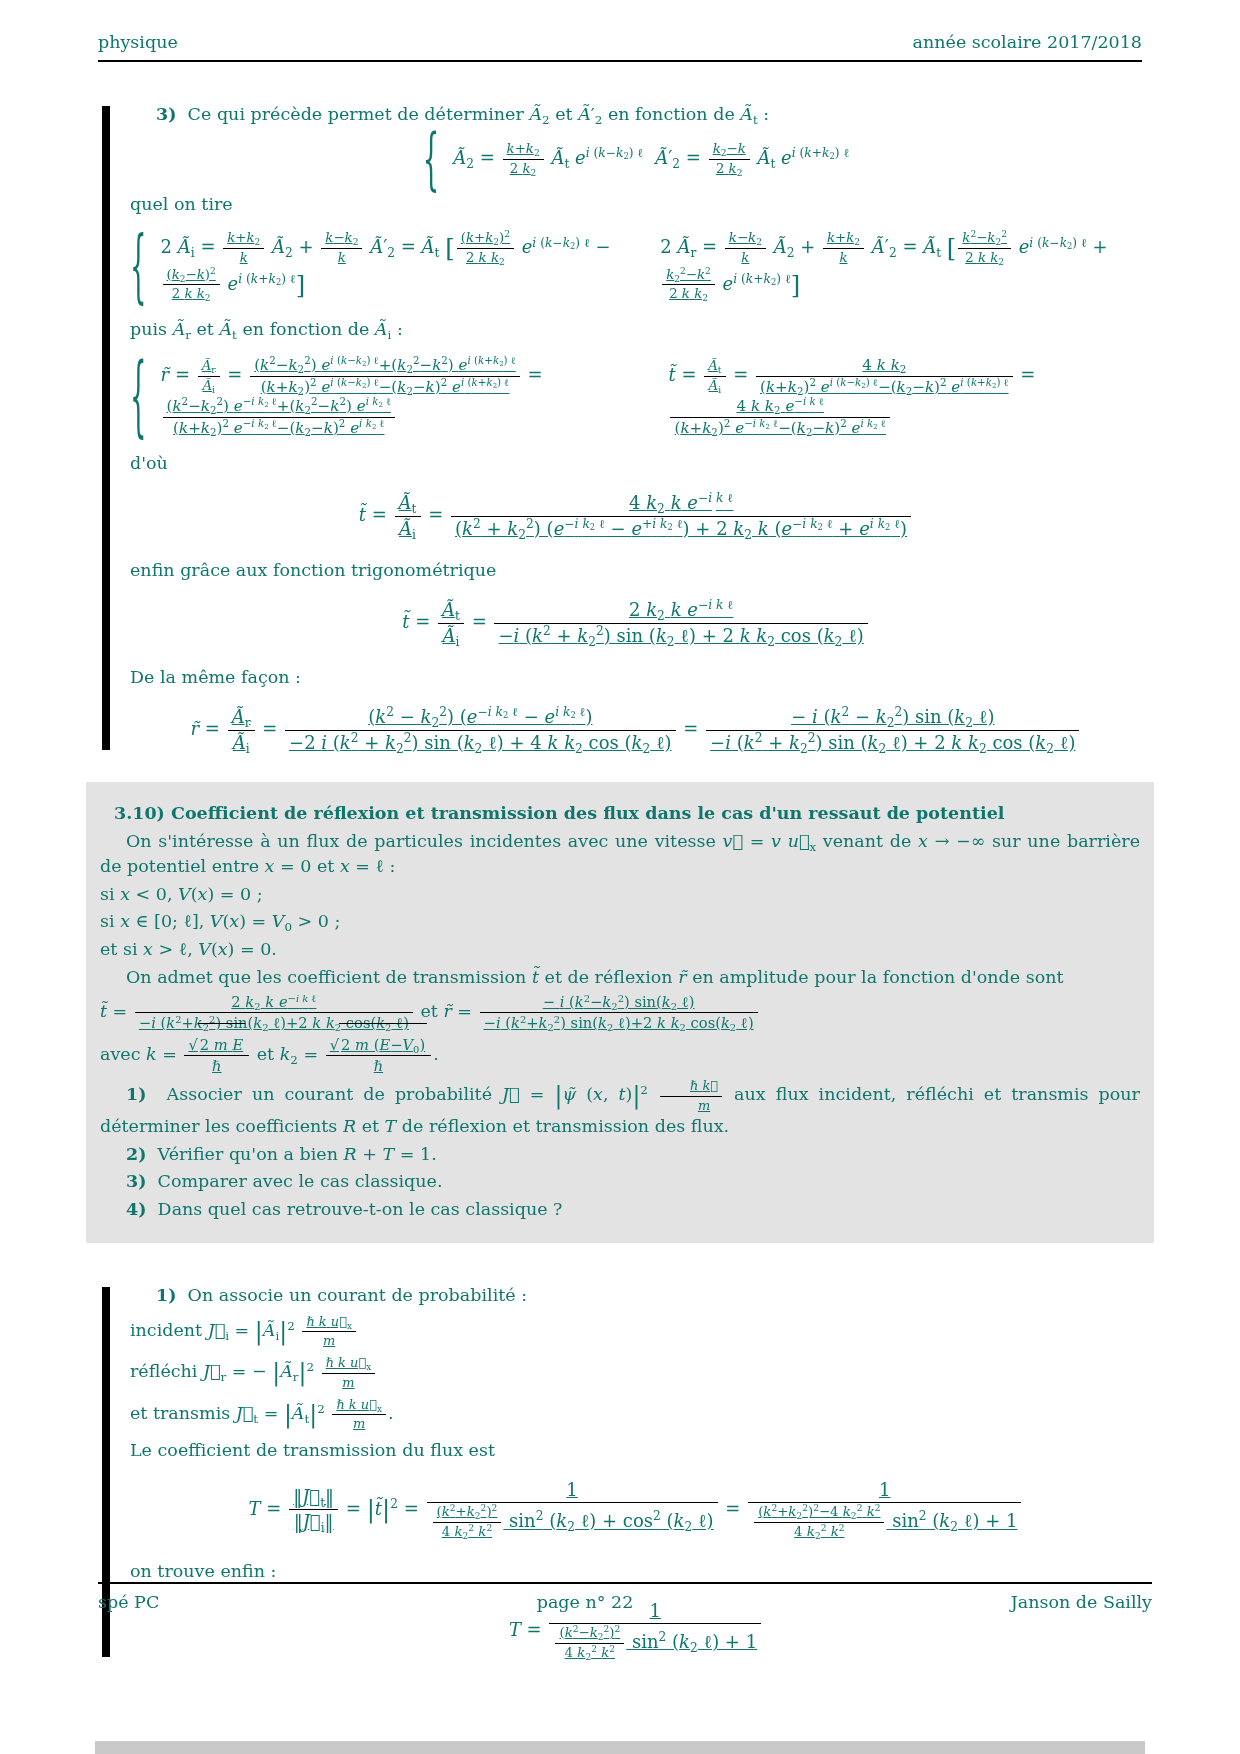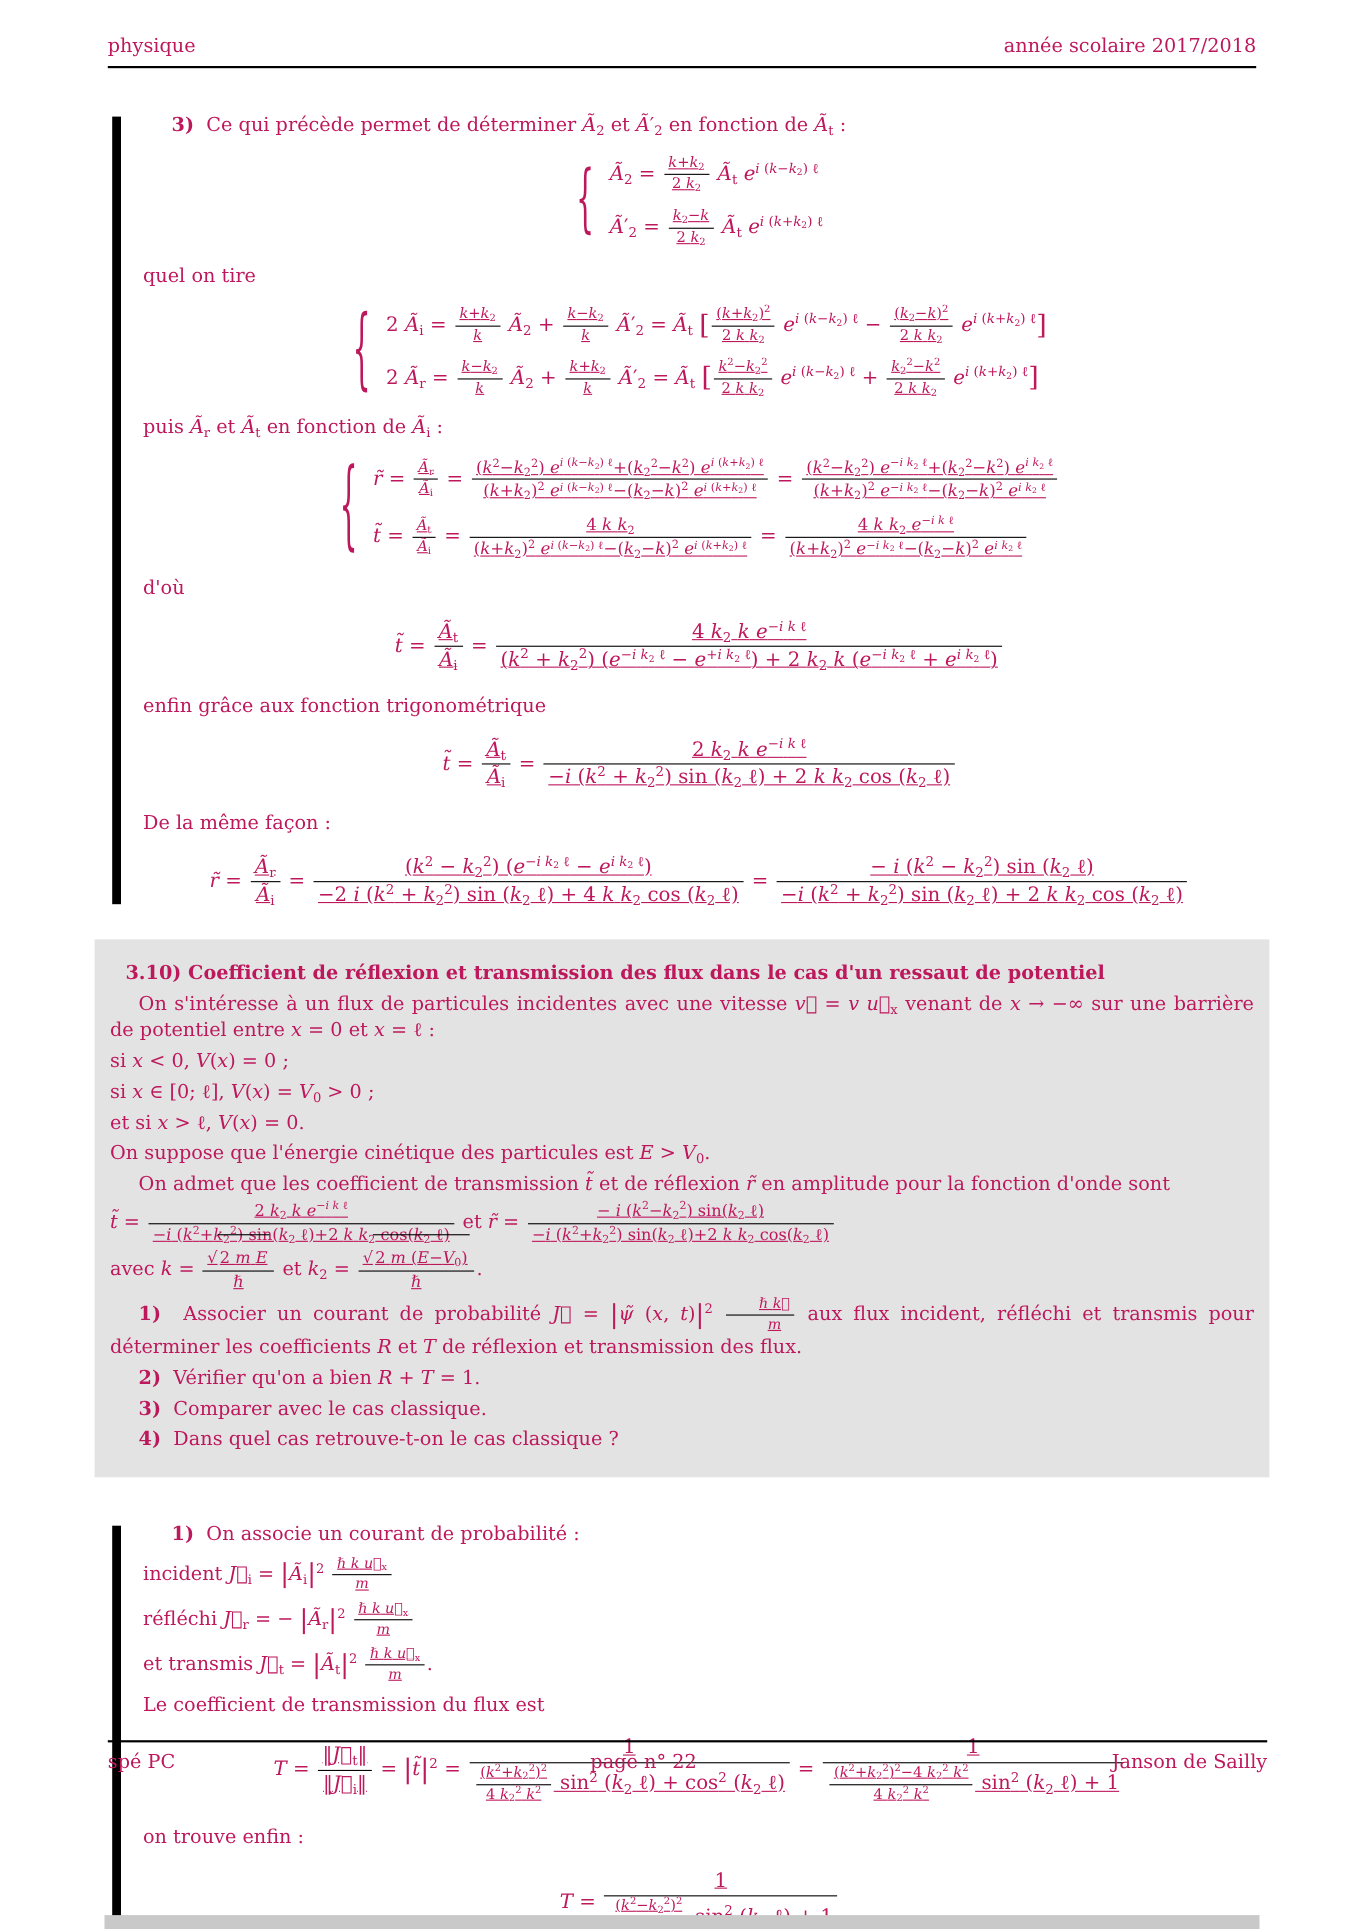--- a/index.html
+++ b/index.html
@@ -1,18 +1,18 @@
 <!DOCTYPE html>
 <html lang="fr"><head>
 <meta charset="utf-8">
 <style>
   html,body { margin:0; padding:0; background:#ffffff; }
   .page {
     position:relative; width:1240px; height:1754px; margin:0 auto;
-    background:#ffffff; color:#be185d;
+    background:#ffffff; color:#0f766e;
     font-family:"DejaVu Serif","Liberation Serif",serif;
     font-size:17.5px; line-height:1.42; overflow:hidden;
   }
   .inner { padding:30px 98px 0 98px; }
   
   .hdr { display:flex; justify-content:space-between; align-items:flex-end; }
   .hrule { border-top:2px solid #000; margin-top:5px; }
   .ftr { position:absolute; left:98px; right:88px; top:1582px; }
   .ftrrow { display:flex; justify-content:space-between; padding-top:6px; }
   .frule { border-top:2px solid #000; }
@@ -25,21 +25,21 @@
   .gray p { margin:3px 0; }
   .jus { text-align:justify; }
   .ind { text-indent:26px; }
   .tind { text-indent:14px; }
   p { margin:6px 0; }
   
   .eq { text-align:center; font-size:18px; margin:16px 0 18px 0; }
   .sys { display:flex; justify-content:center; align-items:center; margin:14px 0; }
   .sbrace { display:inline-block; font-size:26px; transform:scaleY(var(--s,2.4)); transform-origin:50% 50%; margin-right:14px; }
   .sbrace::before { content:"{"; }
-  .slines { display:inline-flex; flex-direction:column; align-items:flex-start; gap:12px; font-size:18px; }
+  .slines { display:inline-flex; flex-direction:row; align-items:flex-start; gap:12px; font-size:18px; }
   
   .fr,.fm,.fs { display:inline-block; vertical-align:middle; text-align:center; margin:0 2px;text-decoration:underline; }
   .fm { font-size:0.84em; } .fs { font-size:0.74em; }
   .fr>.n,.fm>.n,.fs>.n { display:block; border-bottom:1.2px solid #000; padding:0 4px 1px 4px; line-height:1.25; }
   .fr>.d,.fm>.d,.fs>.d { display:block; padding:1px 4px 0 4px; line-height:1.25; }
   sup,sub { line-height:0; font-size:68%; }
   sup { vertical-align:0.55em; } sub { vertical-align:-0.3em; }
   i { font-style:italic; }
   .bg { font-size:1.35em; vertical-align:-0.1em; font-style:normal; }
   .vin { border-top:1.2px solid #000; padding:12px 2px; }
@@ -98,21 +98,20 @@
       <p>De la même façon :</p>
       <div class="eq"><i>r̃</i> = <span class="fr"><span class="n"><i>Ã</i><sub>r</sub></span><span class="d"><i>Ã</i><sub>i</sub></span></span> = <span class="fr"><span class="n">(<i>k</i><sup>2</sup> − <i>k</i><sub>2</sub><sup>2</sup>) (<i>e</i><sup>−<i>i</i> <i>k</i><sub>2</sub> ℓ</sup> − <i>e</i><sup><i>i</i> <i>k</i><sub>2</sub> ℓ</sup>)</span><span class="d">−2 <i>i</i> (<i>k</i><sup>2</sup> + <i>k</i><sub>2</sub><sup>2</sup>) sin (<i>k</i><sub>2</sub> ℓ) + 4 <i>k</i> <i>k</i><sub>2</sub> cos (<i>k</i><sub>2</sub> ℓ)</span></span> = <span class="fr"><span class="n">− <i>i</i> (<i>k</i><sup>2</sup> − <i>k</i><sub>2</sub><sup>2</sup>) sin (<i>k</i><sub>2</sub> ℓ)</span><span class="d">−<i>i</i> (<i>k</i><sup>2</sup> + <i>k</i><sub>2</sub><sup>2</sup>) sin (<i>k</i><sub>2</sub> ℓ) + 2 <i>k</i> <i>k</i><sub>2</sub> cos (<i>k</i><sub>2</sub> ℓ)</span></span></div>
     </section>
 
     <section class="gray">
       <p class="tind"><b>3.10) Coefficient de réflexion et transmission des flux dans le cas d'un ressaut de potentiel</b></p>
       <p class="ind jus">On s'intéresse à un flux de particules incidentes avec une vitesse <i>v⃗</i> = <i>v</i> <i>u⃗</i><sub>x</sub> venant de <i>x</i> → −∞ sur une barrière de potentiel entre <i>x</i> = 0 et <i>x</i> = ℓ :</p>
       <p>si <i>x</i> &lt; 0, <i>V</i>(<i>x</i>) = 0 ;</p>
       <p>si <i>x</i> ∈ [0; ℓ], <i>V</i>(<i>x</i>) = <i>V</i><sub>0</sub> &gt; 0 ;</p>
       <p>et si <i>x</i> &gt; ℓ, <i>V</i>(<i>x</i>) = 0.</p>
-      <p>On suppose que l'énergie cinétique des particules est <i>E</i> &gt; <i>V</i><sub>0</sub>.</p>
       <p class="ind">On admet que les coefficient de transmission <i>t̃</i> et de réflexion <i>r̃</i> en amplitude pour la fonction d'onde sont</p>
       <p><i>t̃</i> = <span class="fm"><span class="n">2 <i>k</i><sub>2</sub> <i>k</i> <i>e</i><sup>−<i>i</i> <i>k</i> ℓ</sup></span><span class="d">−<i>i</i> (<i>k</i><sup>2</sup>+<i>k</i><sub>2</sub><sup>2</sup>) sin(<i>k</i><sub>2</sub> ℓ)+2 <i>k</i> <i>k</i><sub>2</sub> cos(<i>k</i><sub>2</sub> ℓ)</span></span> et <i>r̃</i> = <span class="fm"><span class="n">− <i>i</i> (<i>k</i><sup>2</sup>−<i>k</i><sub>2</sub><sup>2</sup>) sin(<i>k</i><sub>2</sub> ℓ)</span><span class="d">−<i>i</i> (<i>k</i><sup>2</sup>+<i>k</i><sub>2</sub><sup>2</sup>) sin(<i>k</i><sub>2</sub> ℓ)+2 <i>k</i> <i>k</i><sub>2</sub> cos(<i>k</i><sub>2</sub> ℓ)</span></span></p>
       <p>avec <i>k</i> = <span class="fm"><span class="n">√<span class="vin">2 <i>m</i> <i>E</i></span></span><span class="d">ℏ</span></span> et <i>k</i><sub>2</sub> = <span class="fm"><span class="n">√<span class="vin">2 <i>m</i> (<i>E</i>−<i>V</i><sub>0</sub>)</span></span><span class="d">ℏ</span></span>.</p>
       <p class="ind jus"><b>1)</b>&nbsp;&nbsp;Associer un courant de probabilité <i>J⃗</i> = <span class="bg">|</span><i>ψ̃</i> (<i>x</i>, <i>t</i>)<span class="bg">|</span><sup>2</sup> <span class="fs"><span class="n">ℏ <i>k⃗</i></span><span class="d"><i>m</i></span></span> aux flux incident, réfléchi et transmis pour déterminer les coefficients <i>R</i> et <i>T</i> de réflexion et transmission des flux.</p>
       <p class="ind"><b>2)</b>&nbsp;&nbsp;Vérifier qu'on a bien <i>R</i> + <i>T</i> = 1.</p>
       <p class="ind"><b>3)</b>&nbsp;&nbsp;Comparer avec le cas classique.</p>
       <p class="ind"><b>4)</b>&nbsp;&nbsp;Dans quel cas retrouve-t-on le cas classique ?</p>
     </section>
 
     <section class="sol">

